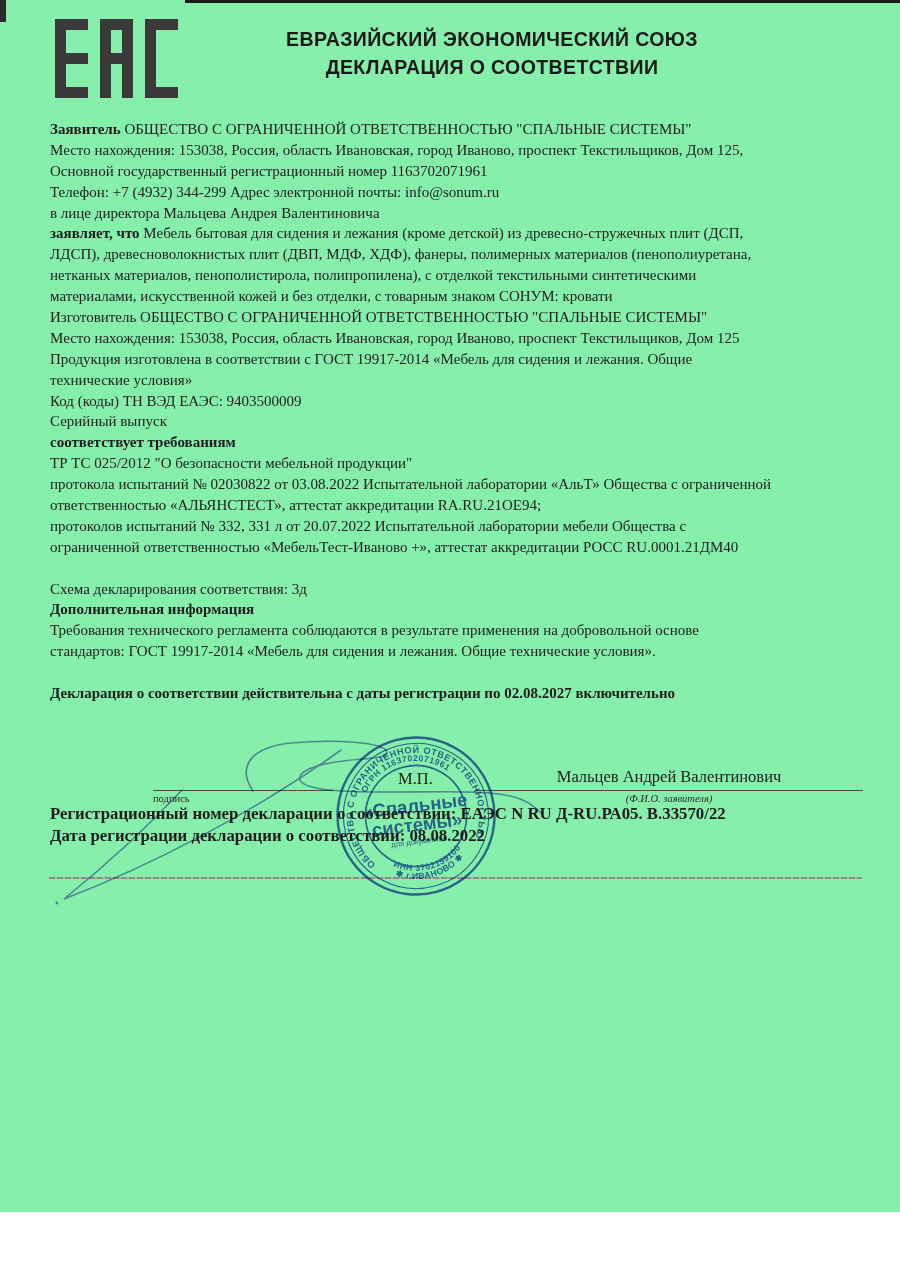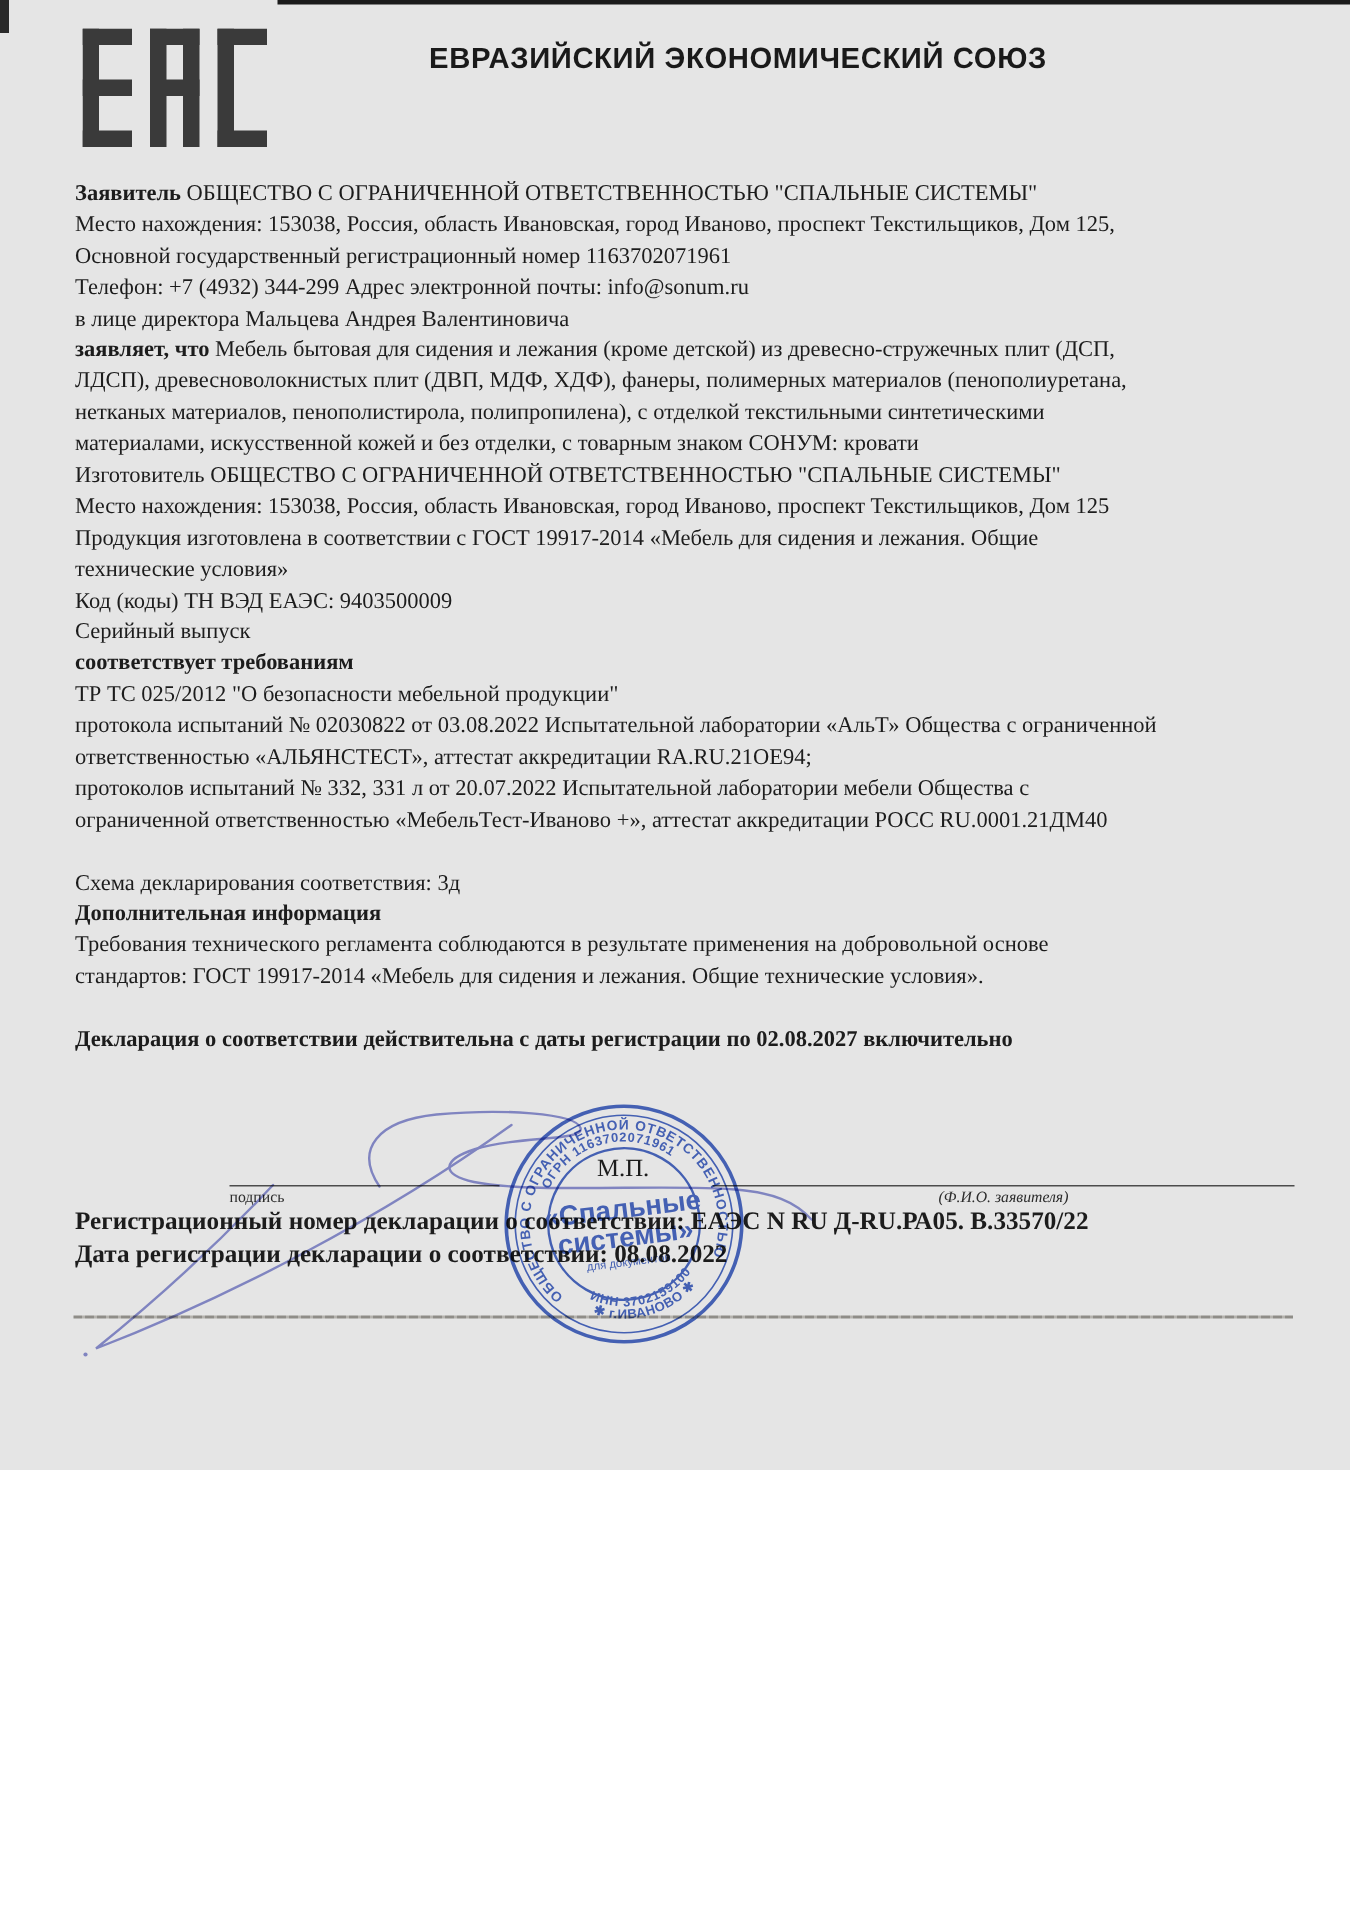--- a/index.html
+++ b/index.html
@@ -1,18 +1,18 @@
 <!DOCTYPE html>
 <html><head>
 <meta charset="utf-8">
 <style>
   html,body{margin:0;padding:0;}
   .page{
-    position:relative; width:900px; height:980px;
-    background:#e5e5e5; overflow:hidden;
+    position:relative; width:900px; height:1212px;
+    background:#86efac; overflow:hidden;
     font-family:"Liberation Serif","DejaVu Serif",serif;
     color:#1c1c1c;
   }
   
   .scan-top{position:absolute; top:0; left:185px; width:715px; height:3px; background:#1b1b1b;}
   .scan-corner{position:absolute; top:0; left:0; width:6px; height:22px; background:#2a2a2a;}
   
   .logo{position:absolute; left:55px; top:19px;}
   
   .titles{
@@ -60,20 +60,21 @@
       <rect x="45" y="0" width="33" height="11"></rect>
         <rect x="45" y="34" width="33" height="11"></rect>
       <rect x="90" y="0" width="11" height="79"></rect>
         <rect x="90" y="0" width="33" height="11"></rect>
       <rect x="90" y="68" width="33" height="11"></rect>
     </g>
   </svg>
 
   <div class="titles">
     <div>ЕВРАЗИЙСКИЙ ЭКОНОМИЧЕСКИЙ СОЮЗ</div>
+    <div>ДЕКЛАРАЦИЯ О СООТВЕТСТВИИ</div>
   </div>
 
   <div class="body-text" id="body-lines">
       <div class="bline"><span class="b">Заявитель</span><span> ОБЩЕСТВО С ОГРАНИЧЕННОЙ ОТВЕТСТВЕННОСТЬЮ "СПАЛЬНЫЕ СИСТЕМЫ"</span></div>
       <div class="bline"><span>Место нахождения: 153038, Россия, область Ивановская, город Иваново, проспект Текстильщиков, Дом 125,</span></div>
       <div class="bline"><span>Основной государственный регистрационный номер 1163702071961</span></div>
       <div class="bline"><span>Телефон: +7 (4932) 344-299 Адрес электронной почты: info@sonum.ru</span></div>
       <div class="bline"><span>в лице директора Мальцева Андрея Валентиновича</span></div>
       <div class="bline"><span class="b">заявляет, что</span><span> Мебель бытовая для сидения и лежания (кроме детской) из древесно-стружечных плит (ДСП,</span></div>
       <div class="bline"><span>ЛДСП), древесноволокнистых плит (ДВП, МДФ, ХДФ), фанеры, полимерных материалов (пенополиуретана,</span></div>
@@ -96,20 +97,21 @@
       <div class="bline"><span class="b">Дополнительная информация</span></div>
       <div class="bline"><span>Требования технического регламента соблюдаются в результате применения на добровольной основе</span></div>
       <div class="bline"><span>стандартов: ГОСТ 19917-2014 «Мебель для сидения и лежания. Общие технические условия».</span></div>
       <div class="bline">&nbsp;</div>
       <div class="bline"><span class="b">Декларация о соответствии действительна с даты регистрации по 02.08.2027 включительно</span></div>
     </div>
 
   <div class="sig-line"></div>
   <div class="sig-caption">подпись</div>
   <div class="mp">М.П.</div>
+  <div class="applicant-name">Мальцев Андрей Валентинович</div>
   <div class="name-line"></div>
   <div class="name-caption">(Ф.И.О. заявителя)</div>
 
   <div class="reg reg1">Регистрационный номер декларации о соответствии: ЕАЭС N RU Д-RU.РА05. В.33570/22</div>
   <div class="reg reg2">Дата регистрации декларации о соответствии:  08.08.2022</div>
 
   <div class="sep-line"></div>
 
   <svg class="stamp" viewBox="-86 -86 172 172">
     <defs>

